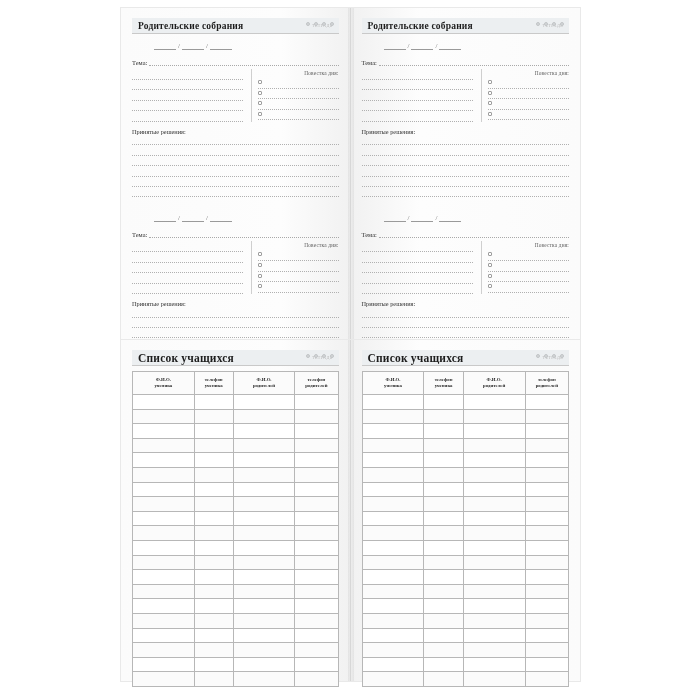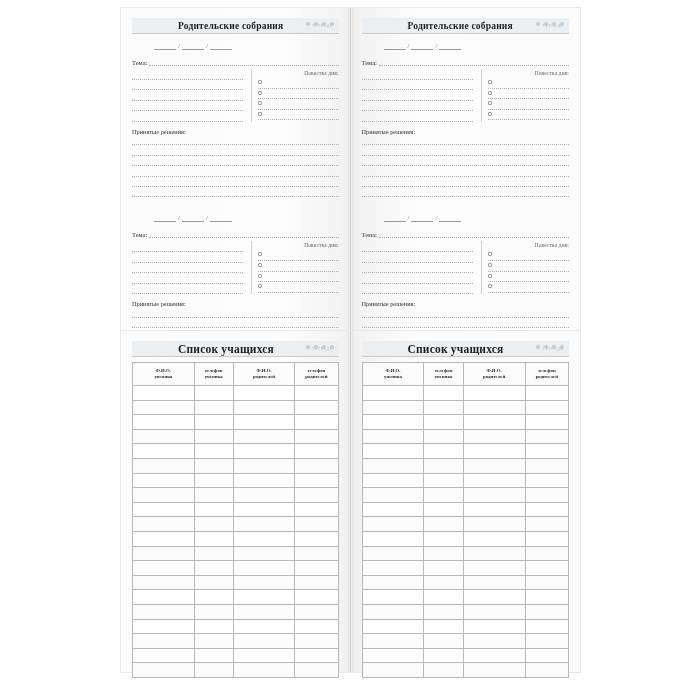--- a/index.html
+++ b/index.html
@@ -29,21 +29,21 @@
     box-shadow: 0 0 0 1px #e9e9e9;
   }
   #spread-meetings {
     left: 121px;
     top: 8px;
     width: 459px;
     height: 333px;
   }
   #spread-students {
     left: 121px;
-    top: 331px;
+    top: 340px;
     width: 459px;
     height: 341px;
     align-items: flex-end;
   }
 
   .leaf {
     position: relative;
     width: 50%;
     height: 100%;
     background: #fcfcfc;
@@ -69,21 +69,20 @@
     padding: 0 6px;
     box-sizing: border-box;
     margin-bottom: 5px;
   }
   .header-title {
     font-size: 9.5px;
     font-weight: bold;
     letter-spacing: .2px;
     color: #1d1d1d;
     white-space: nowrap;
-    margin-left: 40px;
   }
   .header-title.big {
     font-size: 11.5px;
   }
   .header-brand {
     margin-left: auto;
     font-size: 4.2px;
     color: #b9b9b9;
     letter-spacing: .4px;
     white-space: nowrap;

